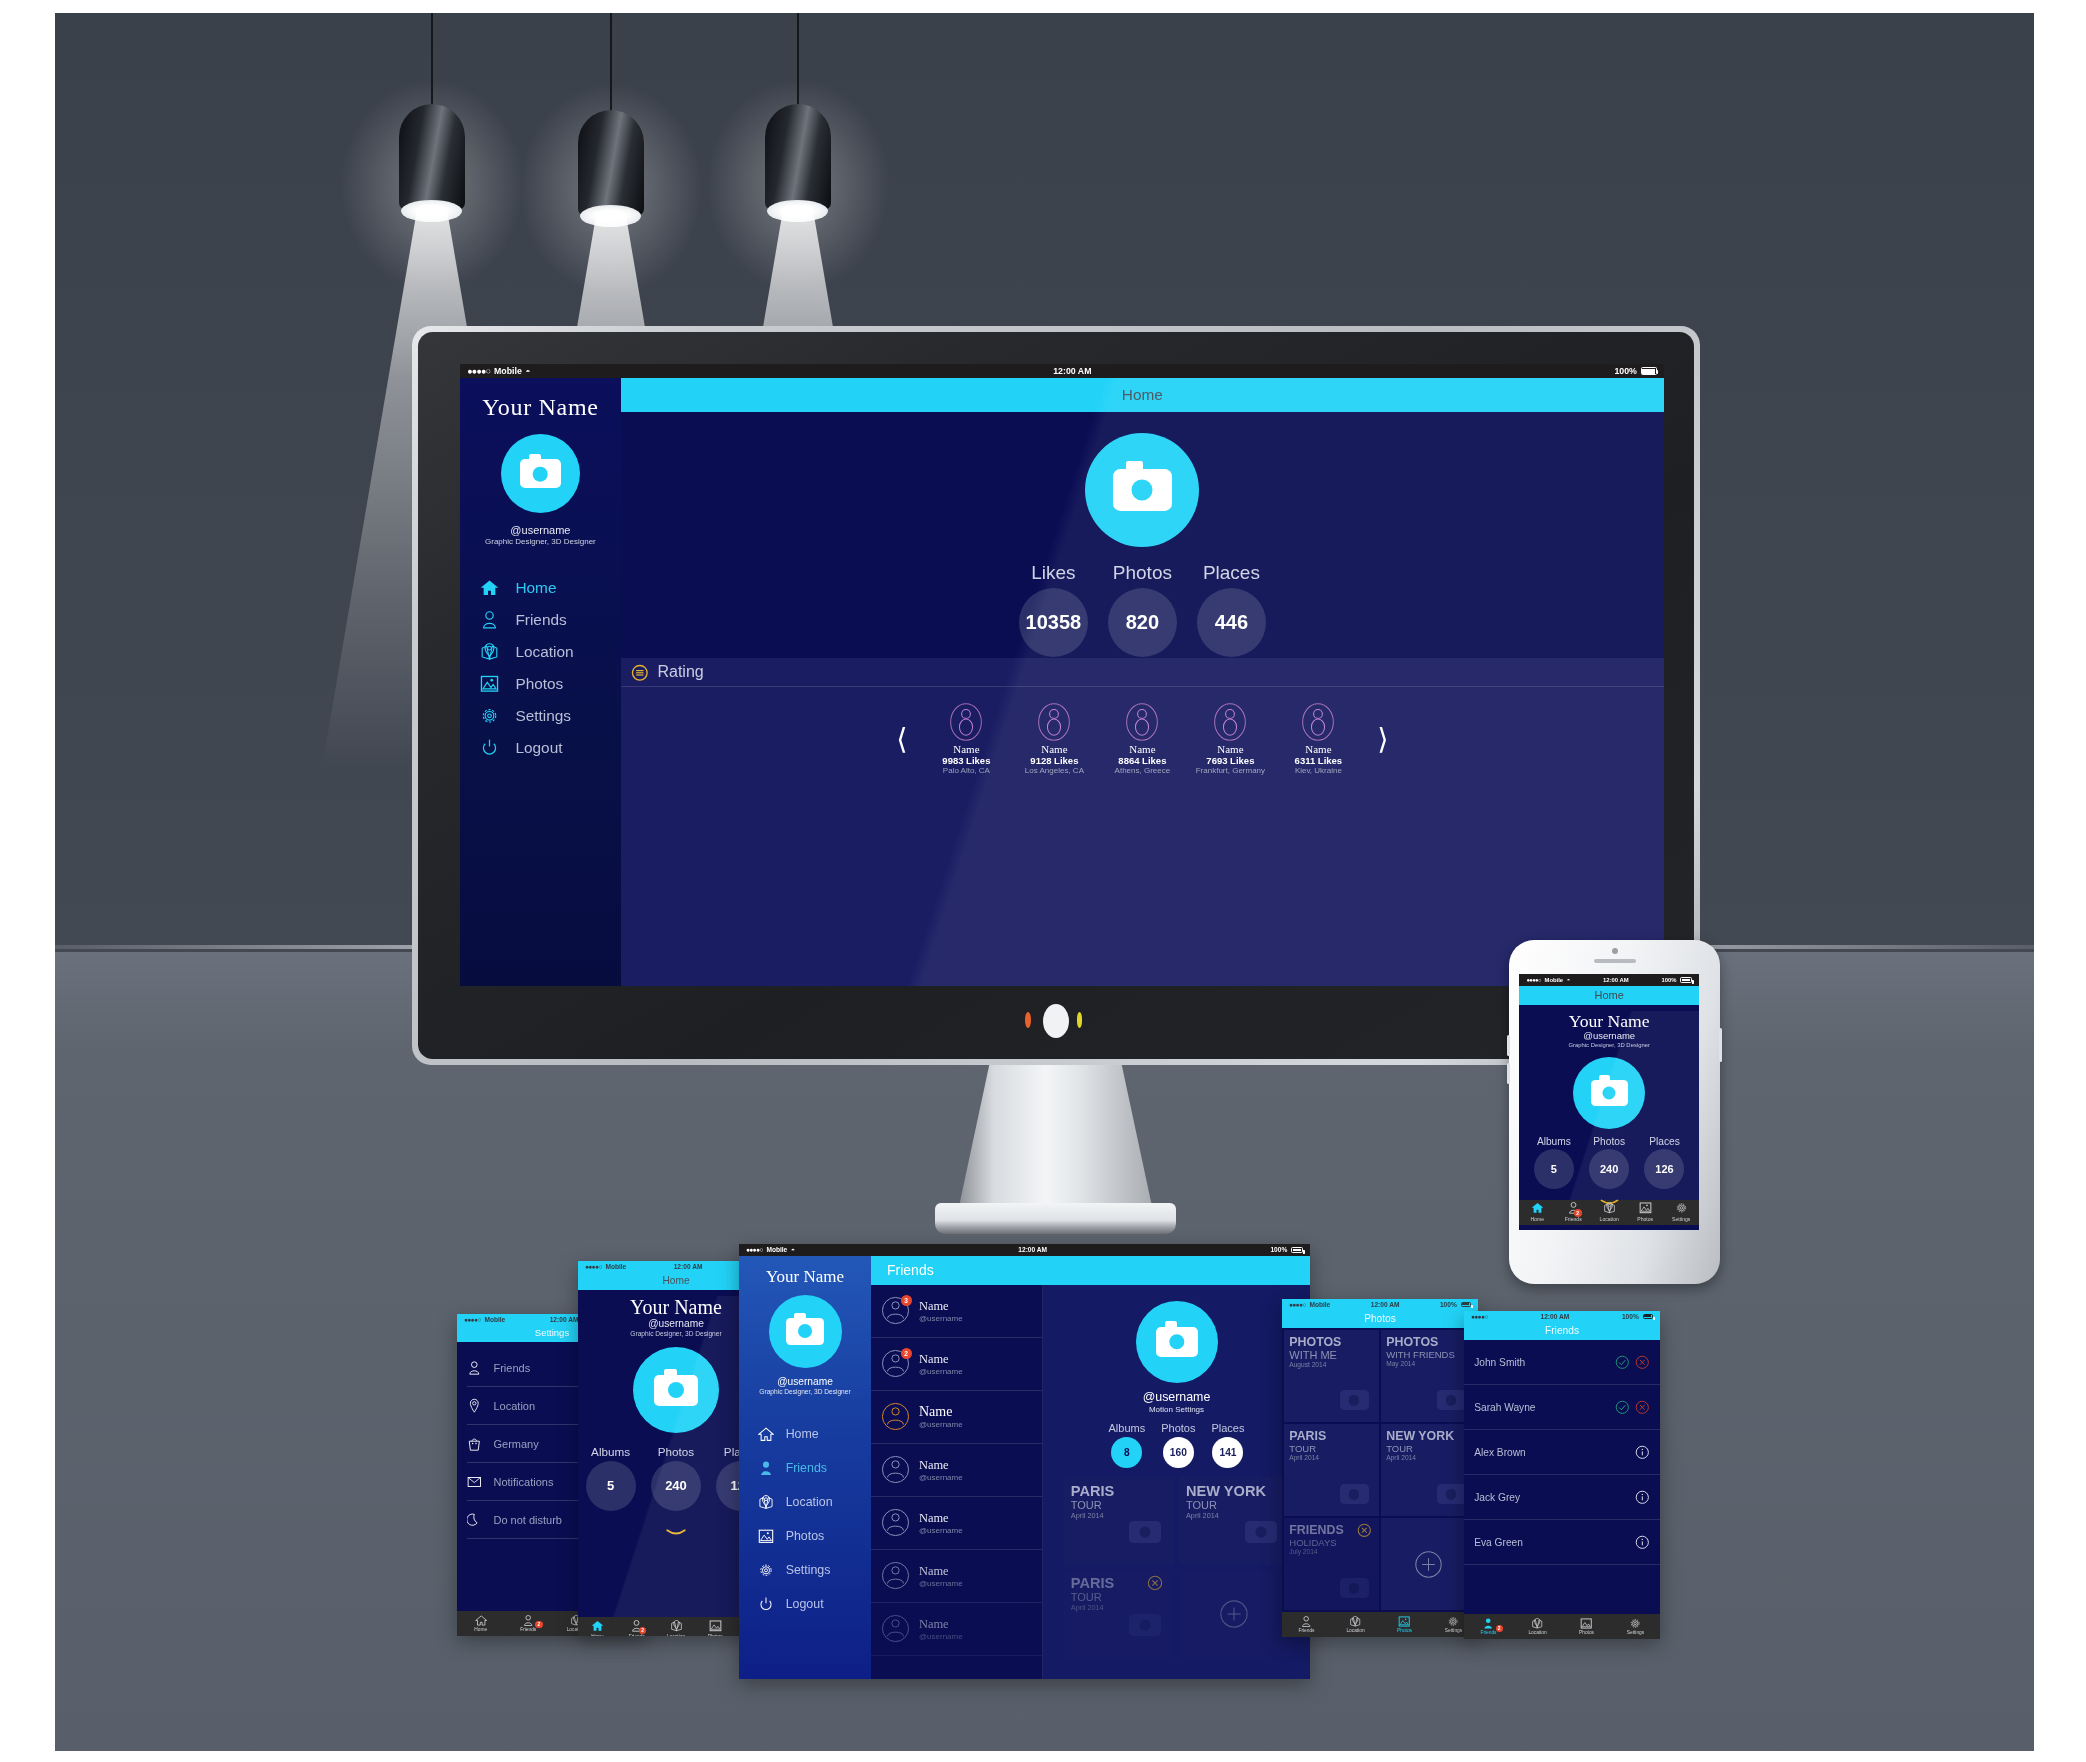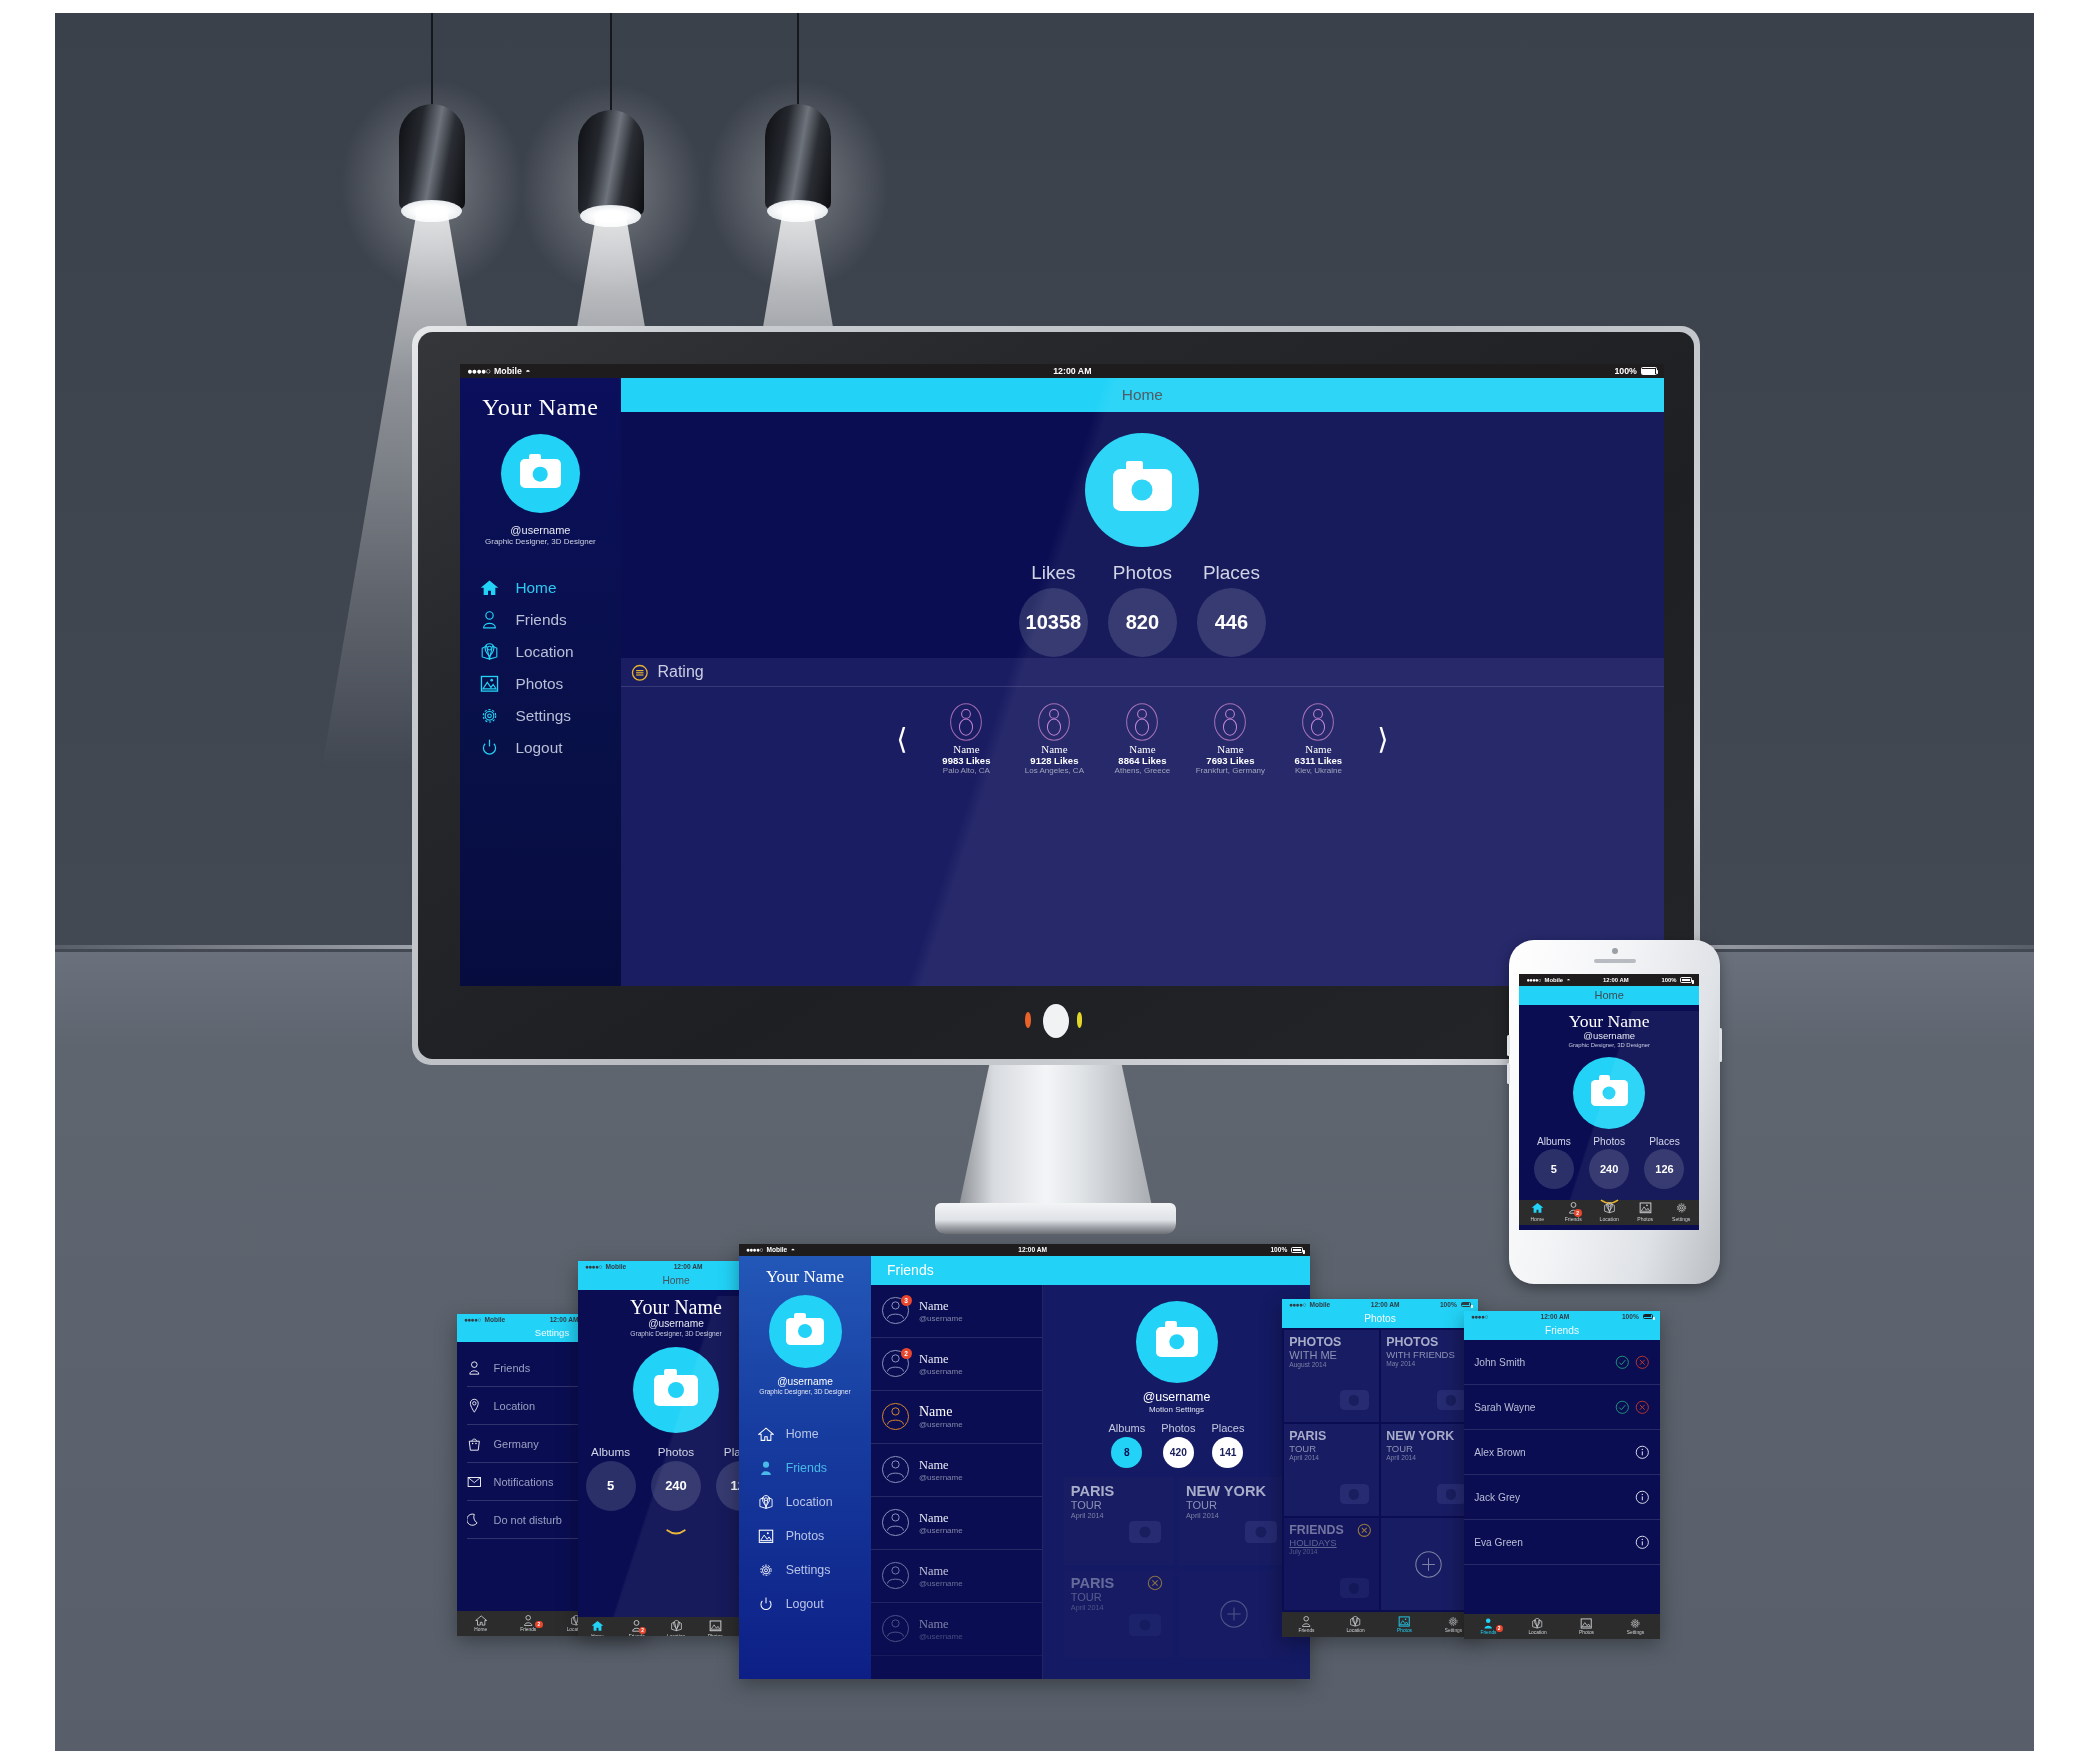--- a/index.html
+++ b/index.html
@@ -961,21 +961,21 @@
           <div style="display:flex;justify-content:center;gap:16px;margin-top:8.8px;">
             <div style="text-align:center;">
               <div style="color:#c3c8e0;font-size:11px;">Albums</div>
               <div style="width:31px;height:31px;border-radius:50%;background:#22d3f7;color:#0a0d52;font-weight:bold;font-size:10.2px;display:flex;align-items:center;justify-content:center;margin:2.9px auto 0;">
                 <span>8</span>
               </div>
             </div>
             <div style="text-align:center;">
               <div style="color:#c3c8e0;font-size:11px;">Photos</div>
               <div style="width:31px;height:31px;border-radius:50%;background:#fff;color:#1a1f5c;font-weight:bold;font-size:10.2px;display:flex;align-items:center;justify-content:center;margin:2.9px auto 0;">
-                <span>420</span>
+                <span>160</span>
               </div>
             </div>
             <div style="text-align:center;">
               <div style="color:#c3c8e0;font-size:11px;">Places</div>
               <div style="width:31px;height:31px;border-radius:50%;background:#fff;color:#1a1f5c;font-weight:bold;font-size:10.2px;display:flex;align-items:center;justify-content:center;margin:2.9px auto 0;">
                 <span>141</span>
               </div>
             </div>
           </div>
 
@@ -1072,21 +1072,21 @@
     <div class="tile" style="padding:4.4px 5.1px;">
       <div class="t1" style="font-size:12.4px;">NEW YORK</div>
       <div class="t2" style="font-size:9.5px;">TOUR</div>
       <div class="t3" style="font-size:6.6px;">April 2014</div>
       <span class="phcam" style="right:10.2px;bottom:11.7px;width:29px;height:20px;">
           <i style="width:10.2px;height:10.2px;"></i>
         </span>
     </div>
     <div class="tile" style="padding:4.4px 5.1px;opacity:.65;">
       <div class="t1" style="font-size:12.4px;">FRIENDS</div>
-      <div class="t2" style="font-size:9.5px;text-decoration:underline;">HOLIDAYS</div>
+      <div class="t2" style="font-size:9.5px;">HOLIDAYS</div>
       <div class="t3" style="font-size:6.6px;">July 2014</div>
       <span class="ico" style="position:absolute;right:7.3px;top:4.4px;">
         <svg width="14.6" height="14.6" viewBox="0 0 24 24">
             <circle cx="12" cy="12" r="10" fill="none" stroke="#e8b430" stroke-width="1.7"></circle>
             <line x1="8" y1="8" x2="16" y2="16" stroke="#e8b430" stroke-width="1.7"></line>
             <line x1="16" y1="8" x2="8" y2="16" stroke="#e8b430" stroke-width="1.7"></line>
           </svg>
       </span>
       <span class="phcam" style="right:10.2px;bottom:11.7px;width:29px;height:20px;">
           <i style="width:10.2px;height:10.2px;"></i>

